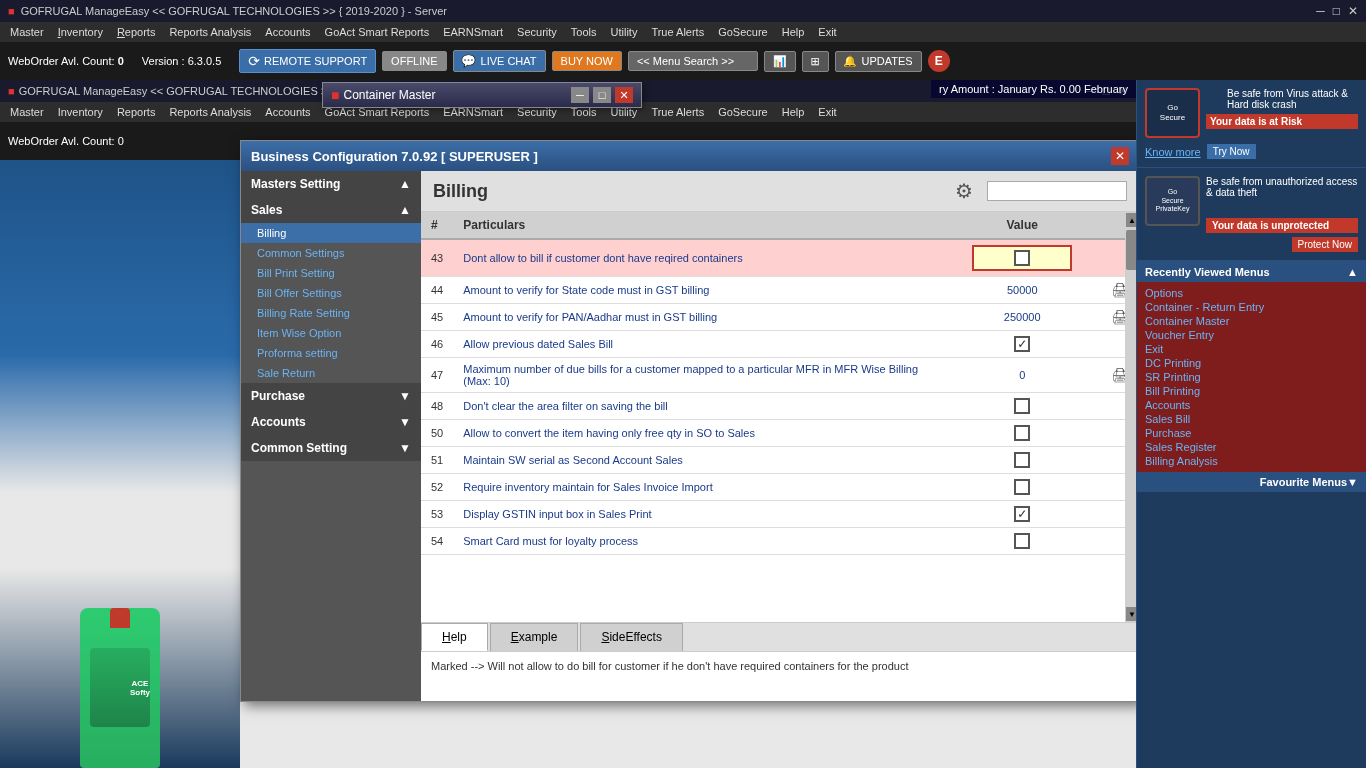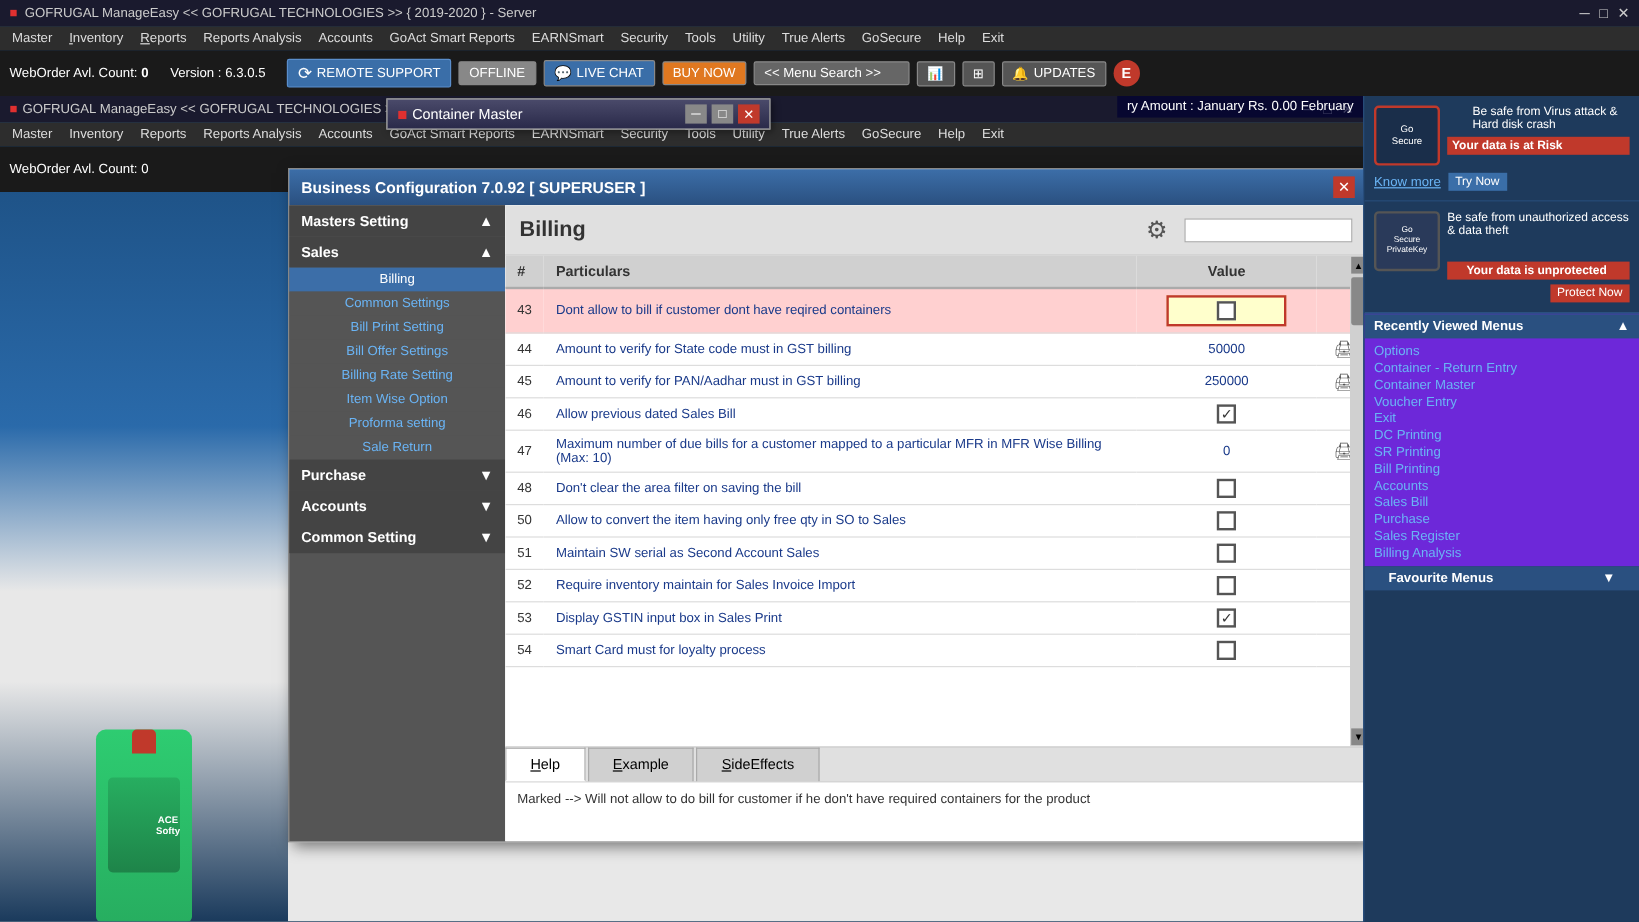--- a/index.html
+++ b/index.html
@@ -27,34 +27,34 @@
     .toolbar-btn.search { background: #666; min-width: 130px; }
     .toolbar-btn.updates { background: #555; }
     .e-btn { background: #c0392b; color: #fff; border-radius: 50%; width: 22px; height: 22px; display: flex; align-items: center; justify-content: center; font-weight: bold; font-size: 12px; }
 
     
     .right-panel { position: absolute; right: 0; top: 60px; width: 230px; height: 708px; background: #1e3a5c; border-left: 1px solid #2a5080; z-index: 2; overflow: hidden; }
     .know-more-link { color: #6ab4f5; text-decoration: underline; cursor: pointer; font-size: 11px; }
     .try-now-btn { background: #3a6ea8; color: #fff; border: none; padding: 2px 6px; font-size: 10px; cursor: pointer; }
     .protect-btn { background: #c0392b; color: #fff; border: none; padding: 2px 6px; font-size: 10px; cursor: pointer; float: right; }
 
-    .recently-viewed { background: #6d28d9; border-top: 1px solid #2a5080; }
+    .recently-viewed { background: #7f1d1d; border-top: 1px solid #2a5080; }
     .recently-viewed-header { background: #2a5080; color: #fff; padding: 4px 8px; font-size: 11px; font-weight: bold; display: flex; justify-content: space-between; }
     .recently-viewed-list { padding: 4px 8px; }
     .recently-viewed-list a { display: block; color: #6ab4f5; text-decoration: none; font-size: 11px; padding: 1px 0; cursor: pointer; }
-    .favourite-menus-header { background: #2a5080; color: #fff; padding: 4px 20px; font-size: 11px; font-weight: bold; display: flex; justify-content: space-between; }
+    .favourite-menus-header { background: #2a5080; color: #fff; padding: 4px 8px; font-size: 11px; font-weight: bold; display: flex; justify-content: flex-end; }
     .dialog { position: absolute; top: 140px; left: 240px; width: 900px; background: #f0f0f0; border: 1px solid #888; box-shadow: 4px 4px 12px rgba(0,0,0,0.5); }
     .dialog-titlebar { background: linear-gradient(to bottom, #3c6ea8, #2a5080); color: #fff; padding: 6px 10px; display: flex; align-items: center; justify-content: space-between; font-size: 13px; font-weight: bold; }
     .dialog-titlebar .close-btn { background: #c0392b; color: #fff; border: none; width: 18px; height: 18px; cursor: pointer; font-size: 12px; display: flex; align-items: center; justify-content: center; }
 
     
     .dialog-content { display: flex; height: 530px; }
 
     
-    .sidebar { width: 180px; background: #555; flex-shrink: 0; overflow-y: auto; text-align: center; }
+    .sidebar { width: 180px; background: #555; flex-shrink: 0; overflow-y: auto; }
     .sidebar-section { }
     .sidebar-section-header { background: #444; color: #fff; padding: 6px 10px; font-size: 12px; font-weight: bold; cursor: pointer; display: flex; justify-content: space-between; align-items: center; }
     .sidebar-item { padding: 4px 16px; font-size: 11px; color: #6ab4f5; cursor: pointer; background: #555; }
     .sidebar-item.active { color: #fff; background: #3c6ea8; }
 
     
     .content-area { flex: 1; display: flex; flex-direction: column; background: #fff; overflow: hidden; }
 
     
     .billing-header { background: #e0e0e0; padding: 8px 12px; display: flex; align-items: center; justify-content: space-between; border-bottom: 1px solid #ccc; }
@@ -230,21 +230,21 @@
     </div>
   </div>
 
   <div style="background:#1e3a5c;padding:8px;border-bottom:1px solid #2a5080;">
     <div style="display:flex;gap:6px;align-items:flex-start;">
       <div style="background:#2a3a5a;border:2px solid #555;border-radius:4px;width:55px;height:50px;display:flex;align-items:center;justify-content:center;flex-shrink:0;">
         <span style="color:#fff;font-size:7px;text-align:center;line-height:1.2;">Go<br>Secure<br>PrivateKey</span>
       </div>
       <div>
         <div style="color:#fff;font-size:10px;margin-bottom:20px;">Be safe from unauthorized access &amp; data theft</div>
-        <div style="background:#c0392b;color:#fff;font-size:10px;padding:2px 16px;font-weight:bold;">Your data is unprotected</div>
+        <div style="background:#c0392b;color:#fff;font-size:10px;padding:2px 6px;font-weight:bold;">Your data is unprotected</div>
         <div style="text-align:right;margin-top:4px;">
           <button class="protect-btn">Protect Now</button>
         </div>
       </div>
     </div>
   </div>
 
   <div class="recently-viewed">
     <div class="recently-viewed-header">
       <span>Recently Viewed Menus</span>

